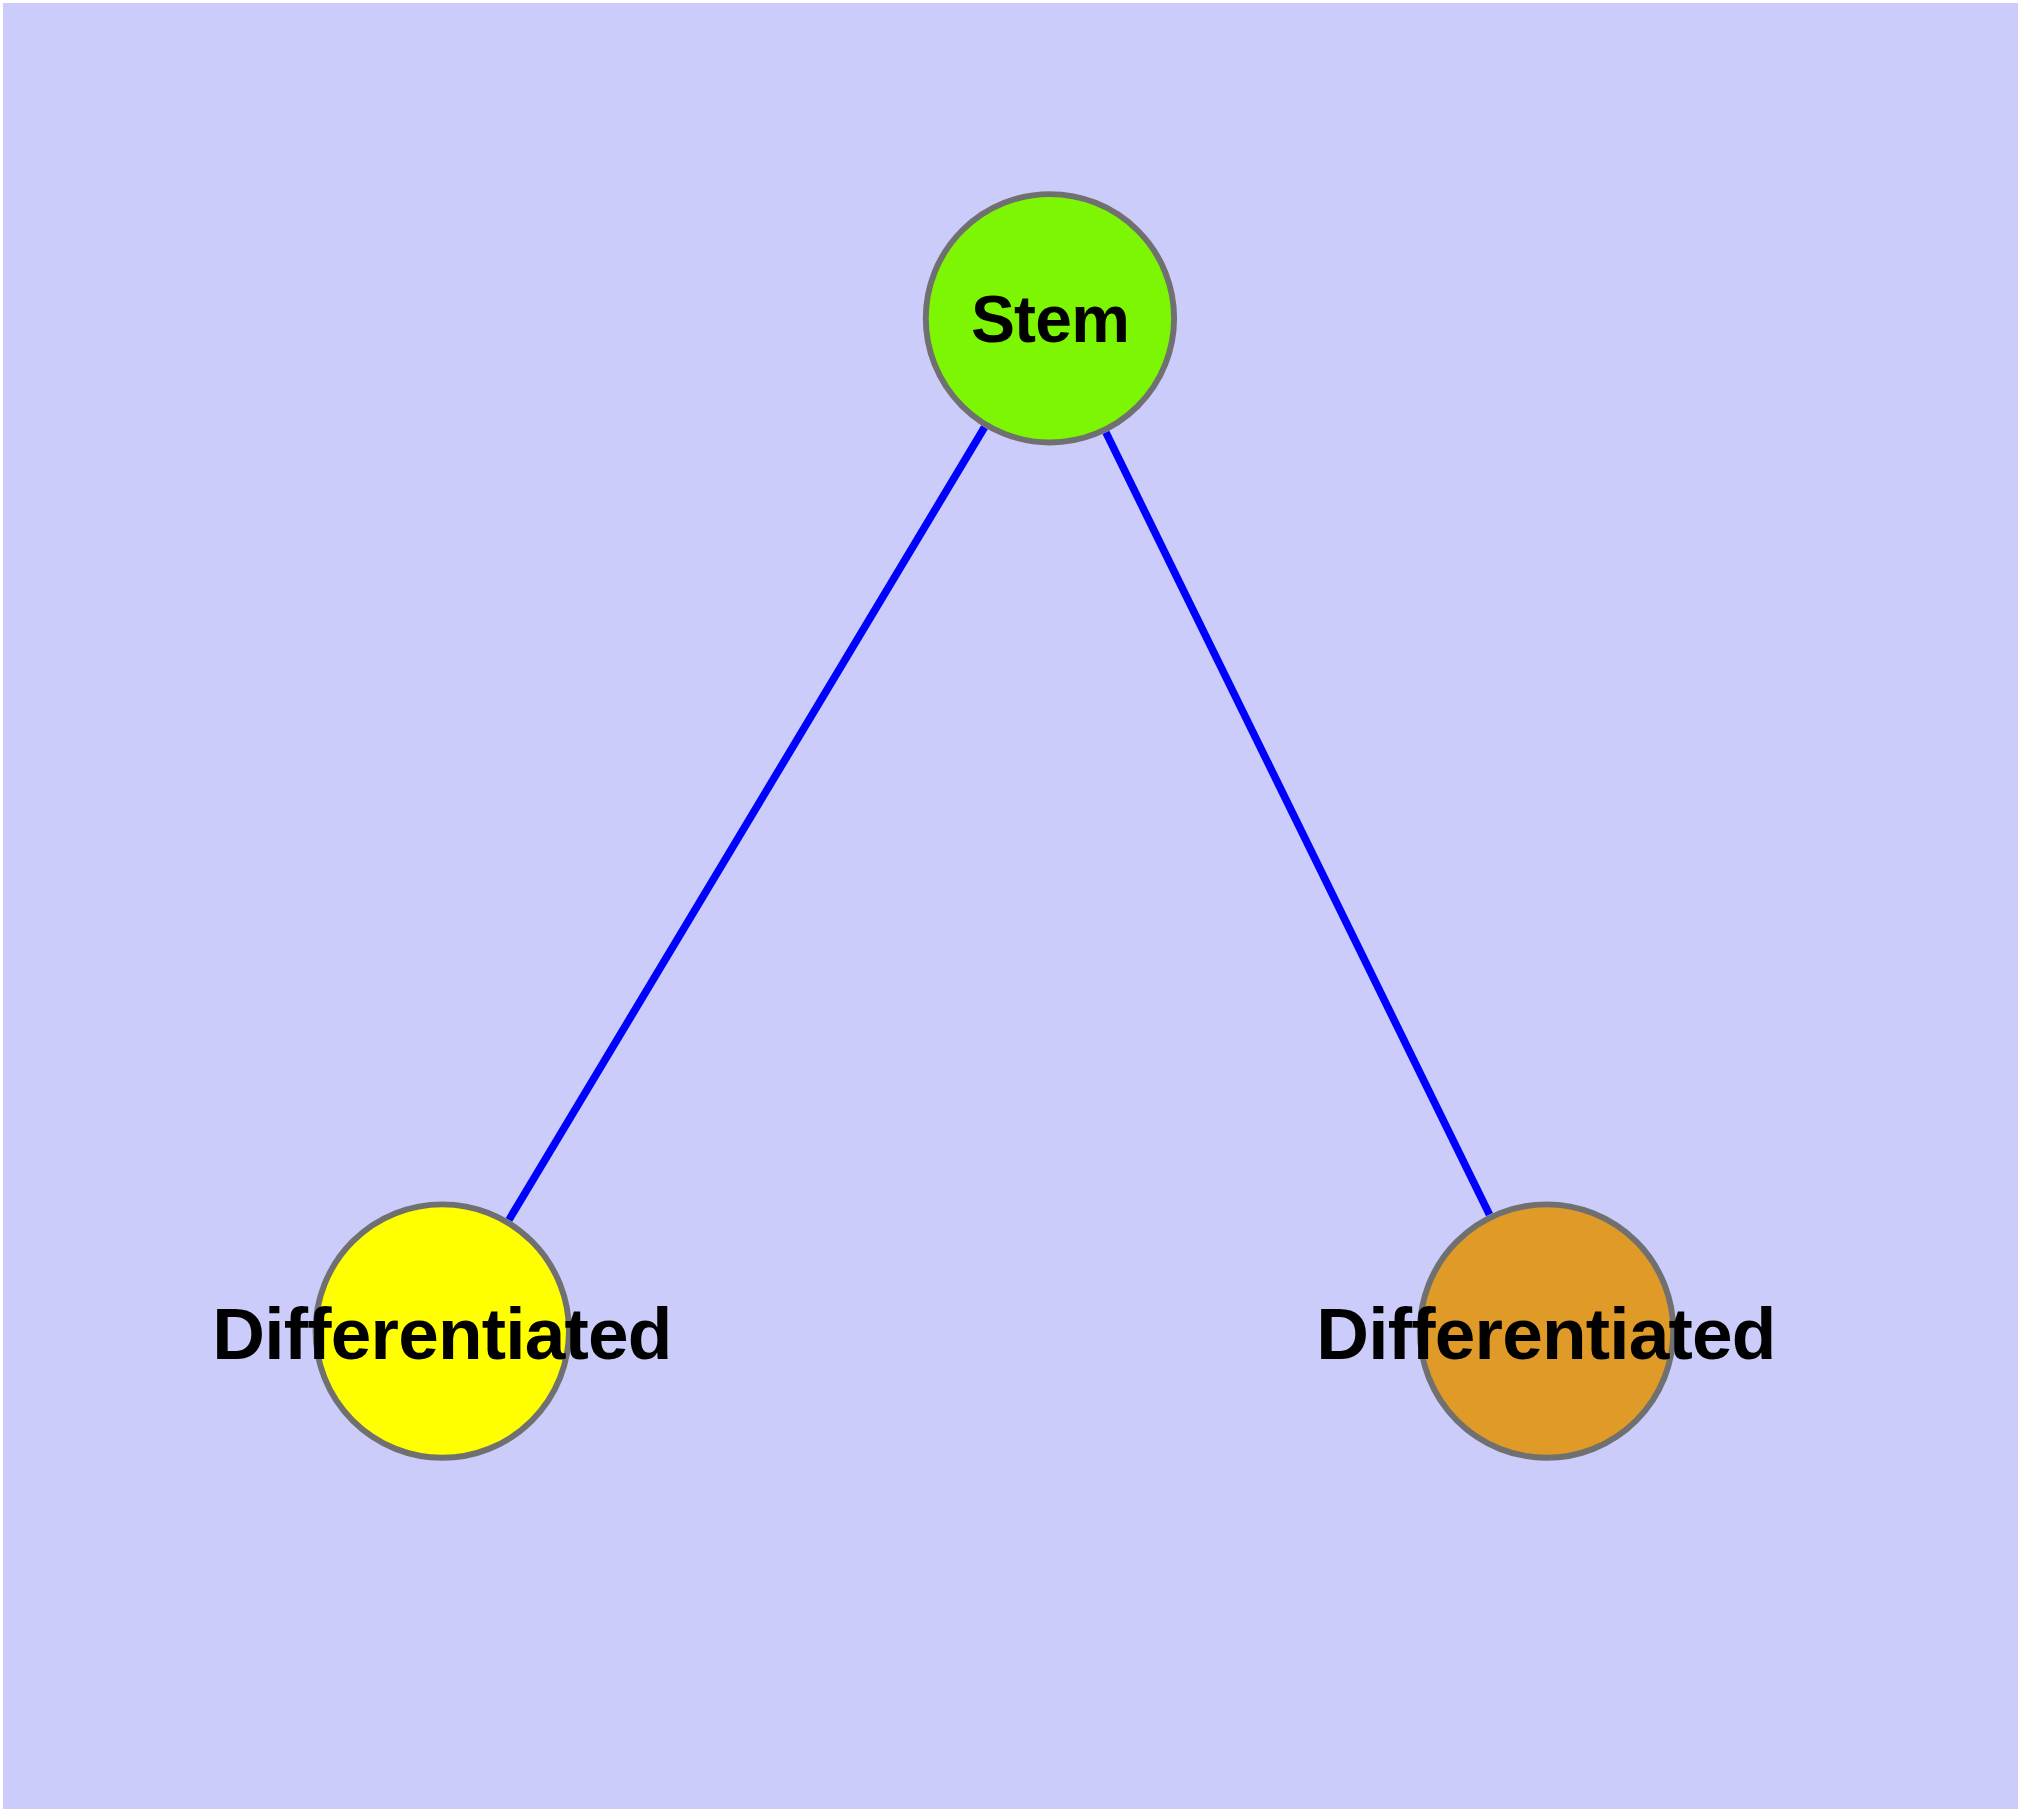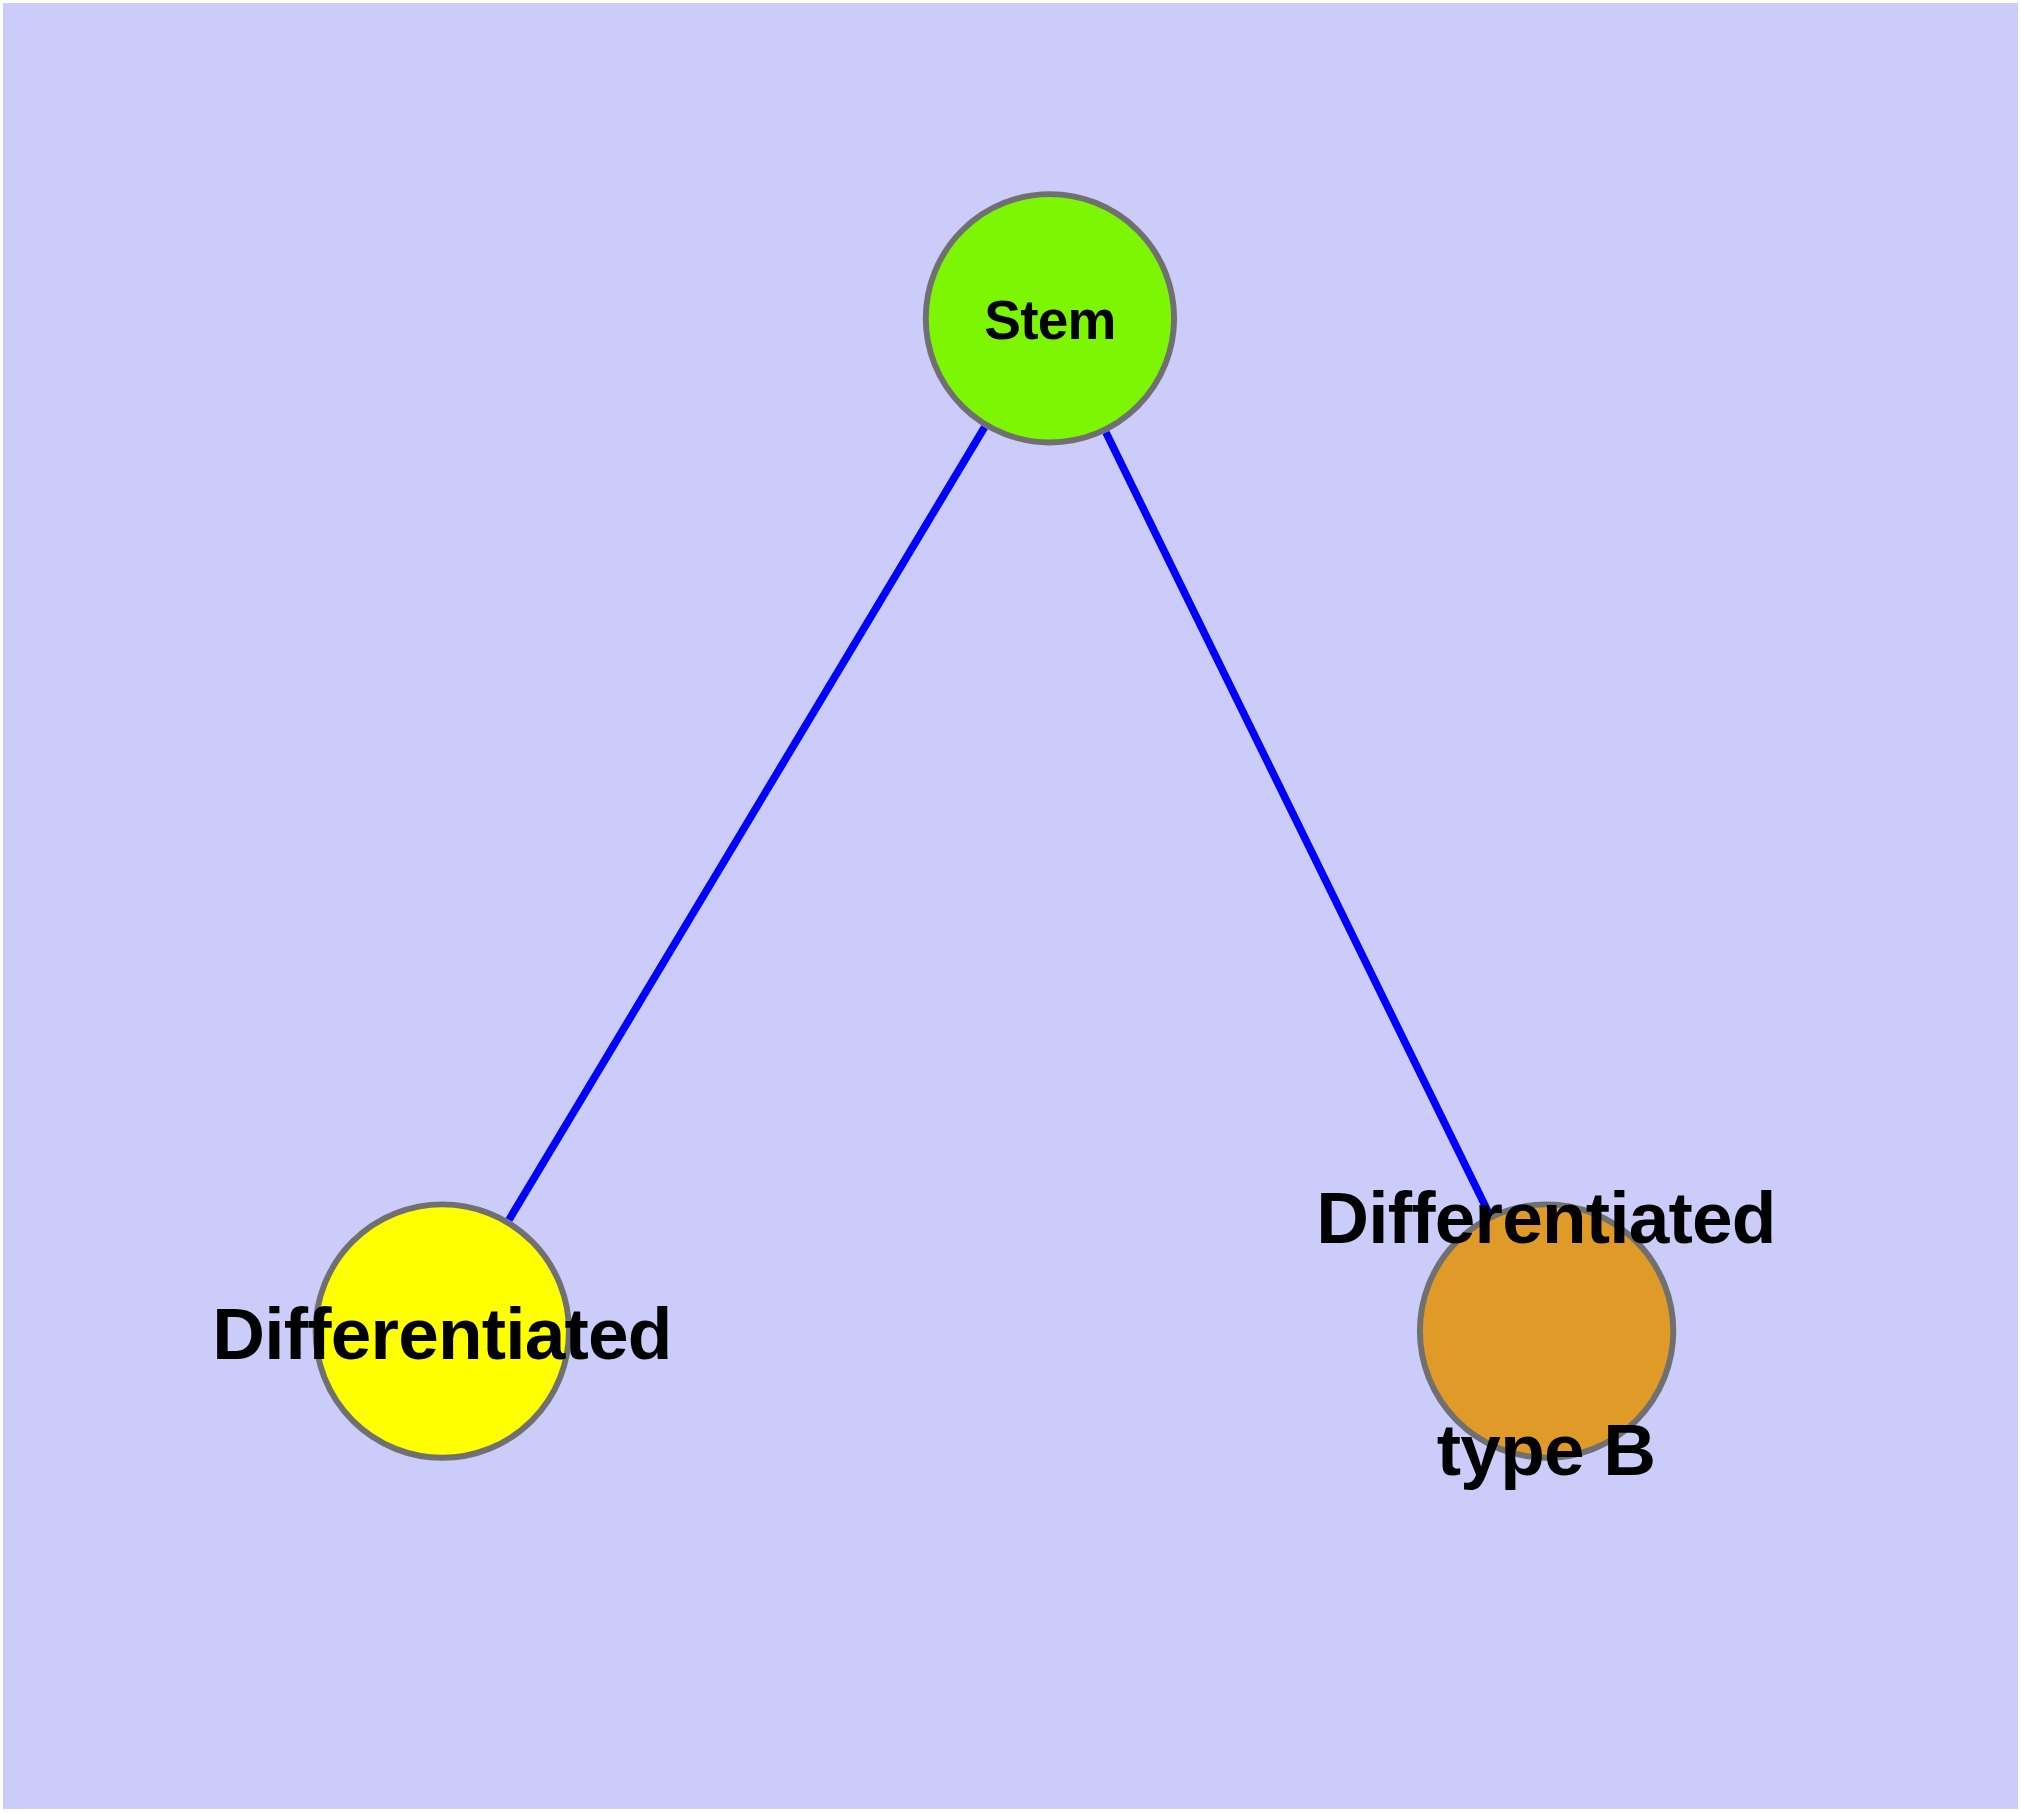--- a/index.html
+++ b/index.html
@@ -35,21 +35,21 @@
     position: absolute;
     text-align: center;
     color: #000000;
     font-family: "Liberation Sans", sans-serif;
     font-weight: bold;
     line-height: 1.06;
     white-space: pre;
     pointer-events: none;
     transform: translate(-50%, -50%);
   }
-  .label-stem   { font-size: 55px; letter-spacing: -0.8px; }
+  .label-stem   { font-size: 66px; letter-spacing: -0.8px; }
   .label-typeA  { font-size: 73px; letter-spacing: -0.8px; }
   .label-typeB  { font-size: 73px; letter-spacing: -0.8px; }
 </style>
 </head>
 <body style="width: 2021px; height: 1812px;">
 
 <div id="canvas" style="width: 2021px; height: 1812px; background: rgb(204, 204, 250); border-color: rgb(255, 255, 255);">
 
   <svg id="graph-svg" viewBox="0 0 2384 2138" xmlns="http://www.w3.org/2000/svg" style="width: 2021px; height: 1812px;">
 
@@ -68,17 +68,16 @@
   <div class="node-label label-stem" style="left: 1047px; top: 317px; color: rgb(0, 0, 0);">
     <div>Stem</div>
   </div>
 
   <div class="node-label label-typeA" style="left: 439px; top: 1330px; color: rgb(0, 0, 0);">
     <div>Differentiated</div>
   </div>
 
   <div class="node-label label-typeB" style="left: 1543px; top: 1330px; color: rgb(0, 0, 0);">
     <div>Differentiated</div>
-    <div>type B</div>
   </div>
 
 </div>
 
 
 </body></html>

